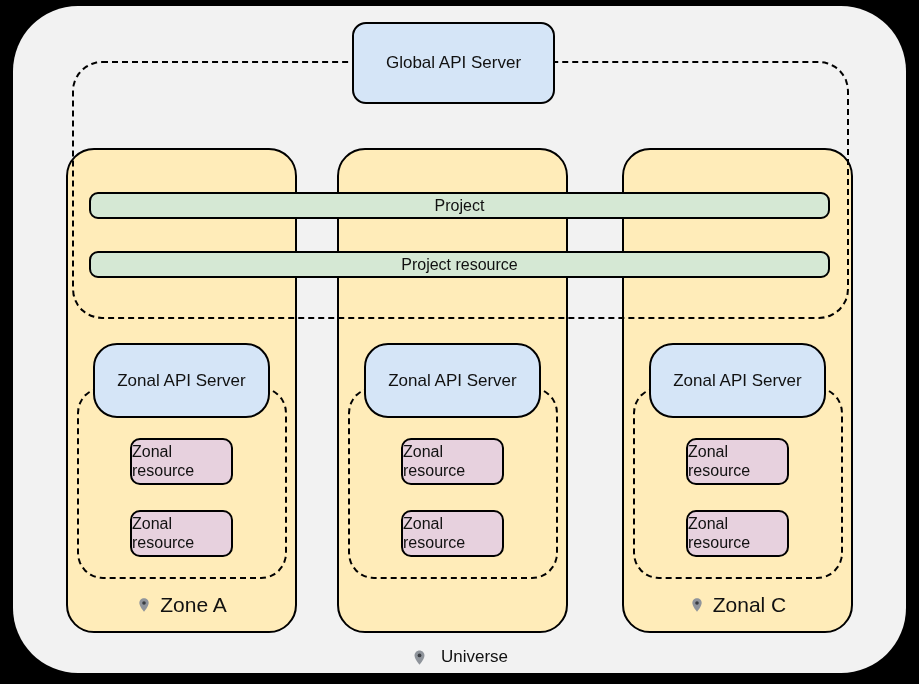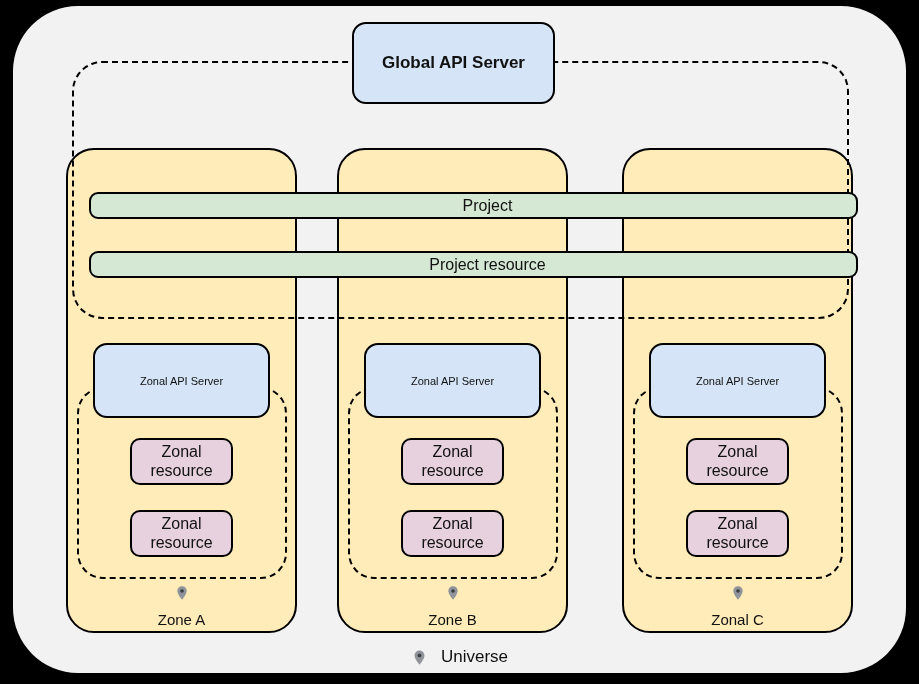--- a/index.html
+++ b/index.html
@@ -36,21 +36,20 @@
   .global-api {
     position: absolute;
     left: 352px; top: 22px;
     width: 199px; height: 78px;
     background: var(--api-server-fill, #d4e5f7);
     border: 2px solid var(--outline, #000);
     border-radius: 14px;
     display: flex; align-items: center; justify-content: center;
     font-size: 17px;
     z-index: 4;
-    font-weight: bold;
   }
   .zone {
     position: absolute;
     top: 148px;
     width: 227px; height: 481px;
     background: var(--zone-fill, #ffecb9);
     border: 2px solid var(--outline, #000);
     border-radius: 28px;
     z-index: 1;
   }
@@ -60,63 +59,60 @@
   .shared-bar {
     position: absolute;
     left: 89px;
     width: 737px; height: 23px;
     background: var(--shared-bar-fill, #d5e8d4);
     border: 2px solid var(--outline, #000);
     border-radius: 9px;
     display: flex; align-items: center; justify-content: center;
     font-size: 16px;
     z-index: 3;
-    padding-left: 28px;
   }
   .bar-project { top: 192px; }
   .bar-global-resource { top: 251px; }
   .inner-dashed {
     position: absolute;
     left: 9px; top: 237px;
     width: 206px; height: 188px;
     border: 2px dashed var(--outline, #000);
     border-radius: 26px;
   }
   .zonal-api {
     position: absolute;
     left: 25px; top: 193px;
     width: 173px; height: 71px;
     background: var(--api-server-fill, #d4e5f7);
     border: 2px solid var(--outline, #000);
-    border-radius: 14px;
+    border-radius: 24px;
     display: flex; align-items: center; justify-content: center;
-    font-size: 11px;
+    font-size: 17px;
   }
   .zonal-resource {
     position: absolute;
     left: 62px;
     width: 99px; height: 43px;
     background: var(--zonal-resource-fill, #e6d0dd);
     border: 2px solid var(--outline, #000);
     border-radius: 10px;
     display: flex; align-items: center; justify-content: center;
-    text-align: center;
     font-size: 16px;
     line-height: 1.15;
   }
   .res-1 { top: 288px; }
   .res-2 { top: 360px; }
   .zone-label {
     position: absolute;
     left: 0; top: 440px;
     width: 100%; height: 30px;
     display: flex; align-items: center; justify-content: center;
     gap: 8px;
-    font-size: 15px;
-    flex-direction: column;
+    font-size: 21px;
   }
   .universe-label {
     position: absolute;
     left: 0; top: 642px;
     width: 919px; height: 30px;
     display: flex; align-items: center; justify-content: center;
     gap: 13px;
     font-size: 17px;
     z-index: 5;
   }
@@ -142,27 +138,20 @@
       </svg>
       <span>Zone A</span>
     </div>
   </div>
 
   <div class="zone zone-b">
     <div class="inner-dashed"></div>
     <div class="zonal-api">Zonal API Server</div>
     <div class="zonal-resource res-1">Zonal resource</div>
     <div class="zonal-resource res-2">Zonal resource</div>
-    <div class="zone-label">
-      <svg class="pin-icon" width="16" height="20" viewBox="0 0 24 24">
-        <path d="M12 2C8.1 2 5 5.1 5 9c0 5.2 7 13 7 13s7-7.8 7-13c0-3.9-3.1-7-7-7z" fill="#8f949b"></path>
-        <circle cx="12" cy="9" r="2.7" fill="#3a3d42"></circle>
-      </svg>
-      <span>Zone B</span>
-    </div>
   </div>
 
   <div class="zone zone-c">
     <div class="inner-dashed"></div>
     <div class="zonal-api">Zonal API Server</div>
     <div class="zonal-resource res-1">Zonal resource</div>
     <div class="zonal-resource res-2">Zonal resource</div>
     <div class="zone-label">
       <svg class="pin-icon" width="16" height="20" viewBox="0 0 24 24">
         <path d="M12 2C8.1 2 5 5.1 5 9c0 5.2 7 13 7 13s7-7.8 7-13c0-3.9-3.1-7-7-7z" fill="#8f949b"></path>

